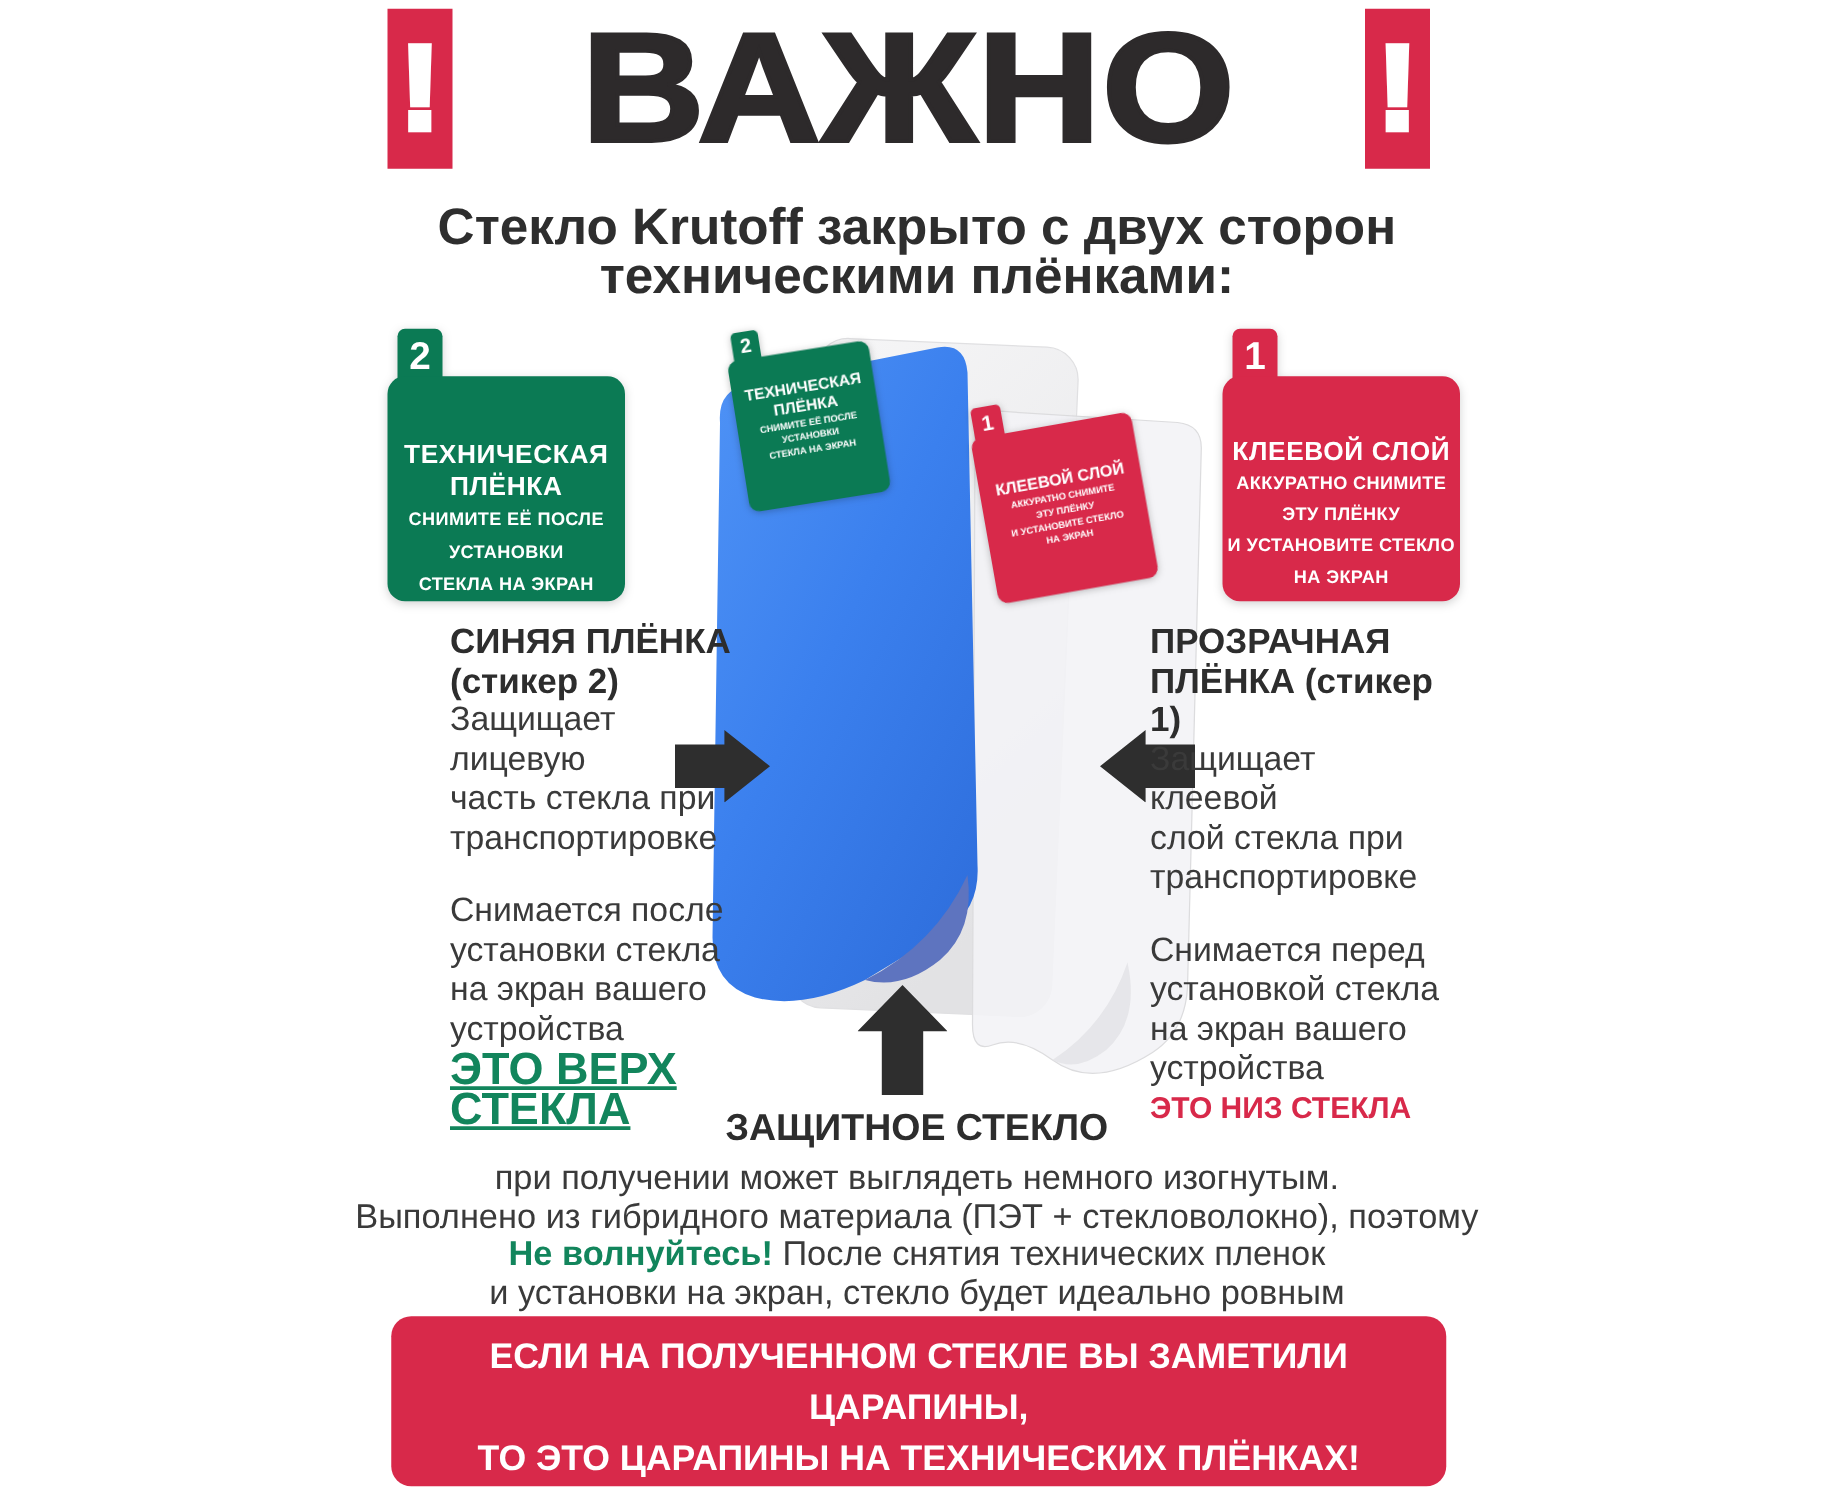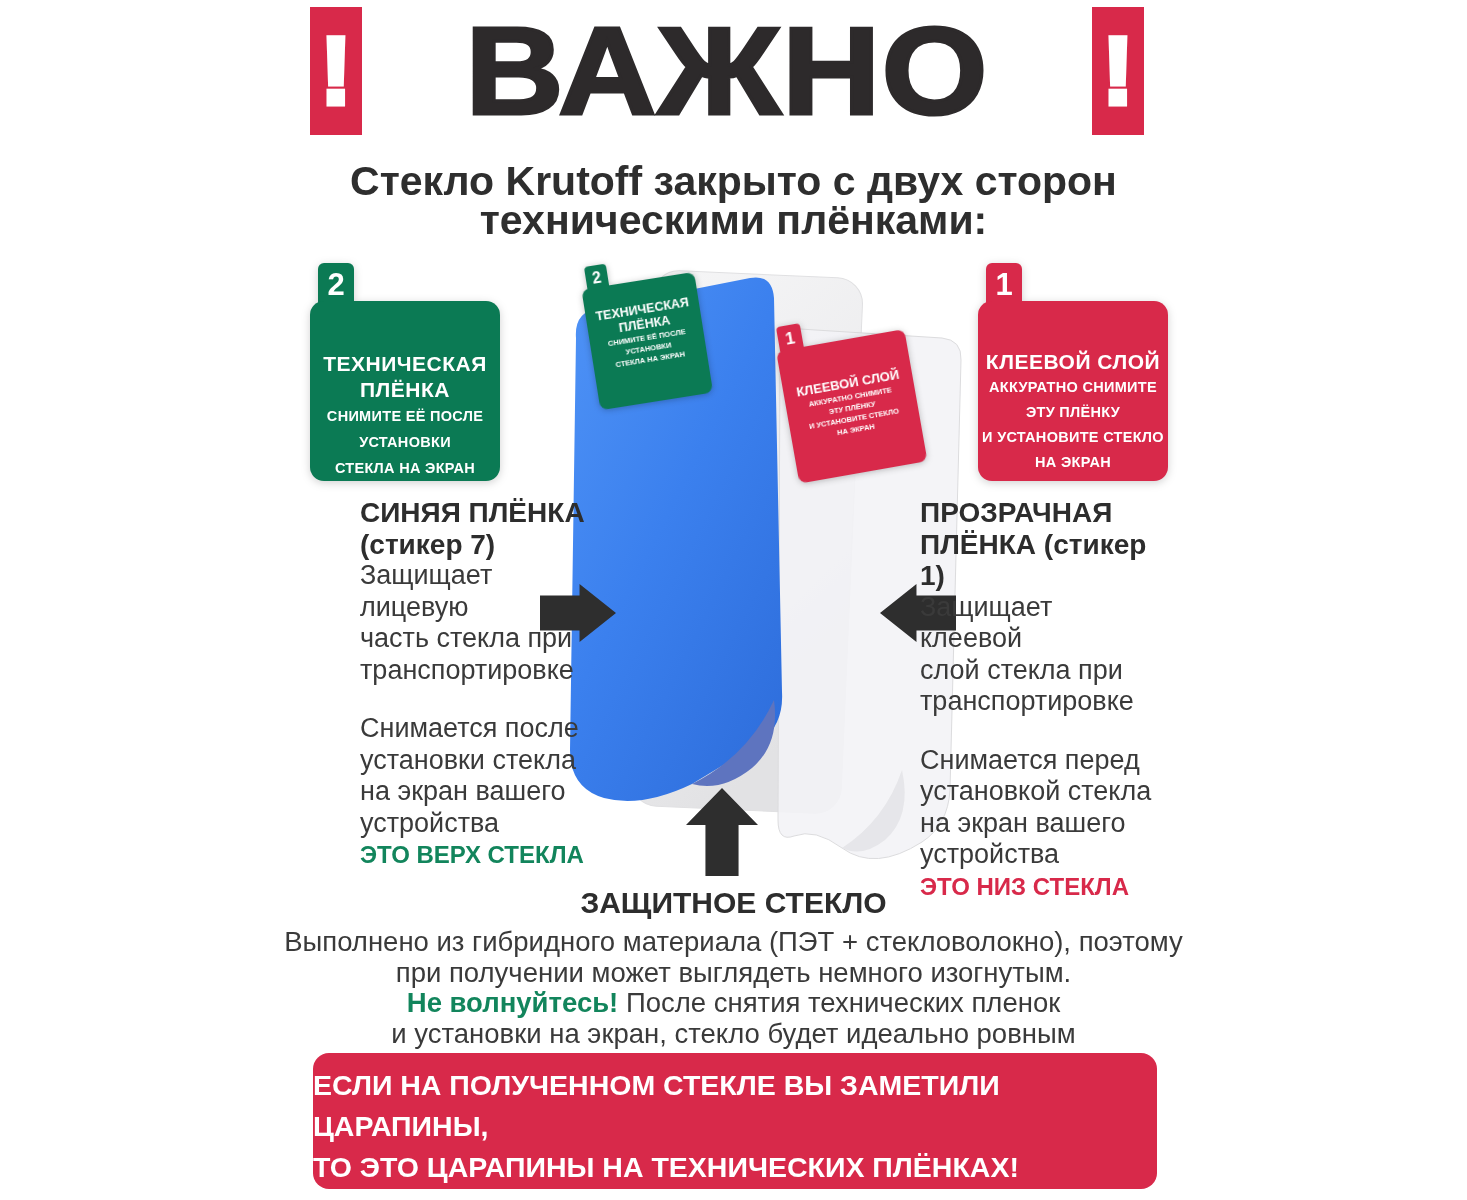--- a/index.html
+++ b/index.html
@@ -64,30 +64,30 @@
   .arrow-left{left:880px;top:584px;width:76px;height:58px;
     clip-path:polygon(100% 20%,48% 20%,48% 0,0 50%,48% 100%,48% 80%,100% 80%);}
   .arrow-up{left:686px;top:788px;width:72px;height:88px;
     clip-path:polygon(50% 0,100% 42%,73% 42%,73% 100%,27% 100%,27% 42%,0 42%);}
   
   .col{position:absolute;top:497px;width:240px;font-size:27px;line-height:31.5px;color:var(--body-text);z-index:8;}
   .col-left{left:312px;text-align:left;margin-left:48px;}
   .col-right{left:920px;text-align:left;}
   .col .h{font-size:28px;font-weight:bold;color:#2d2d2d;}
   .col .gap{height:27px;}
-  .col .hl-green{font-size:24px;font-weight:bold;color:var(--green-text);}
+  .col .hl-green{font-size:36px;font-weight:bold;color:var(--green-text);text-decoration:underline;}
   .col .hl-red{font-size:24px;font-weight:bold;color:var(--red);}
   
   .glass-sec{position:absolute;top:886px;left:0;width:100%;text-align:center;z-index:8;}
   .glass-title{font-size:30px;font-weight:bold;color:#2d2d2d;margin-bottom:7px;}
   .glass-line{font-size:27.5px;line-height:30.5px;color:var(--body-text);}
   .glass-line .hl-green{color:var(--green-text);font-weight:bold;margin-top:40px;}
   
   .banner{position:absolute;left:313px;top:1053px;width:844px;height:136px;background:var(--red);
-    border-radius:16px;color:#fff;text-align:left;font-weight:bold;font-size:28.5px;line-height:41px;
+    border-radius:16px;color:#fff;text-align:center;font-weight:bold;font-size:28.5px;line-height:41px;
     padding-top:12px;z-index:8;}
 </style>
 </head>
 <body>
 
 <div class="page">
 
   <div class="header">
     <div class="bang">!</div>
     <div class="big-title">ВАЖНО</div>
@@ -167,21 +167,21 @@
       <div class="ms">НА ЭКРАН</div>
     </div>
   </div>
 
   <div class="arrow arrow-right"></div>
   <div class="arrow arrow-left"></div>
   <div class="arrow arrow-up"></div>
 
   <div class="col col-left">
     <div class="h">СИНЯЯ ПЛЁНКА</div>
-    <div class="h">(стикер 7)</div>
+    <div class="h">(стикер 2)</div>
     <div>Защищает лицевую</div>
     <div>часть стекла при</div>
     <div>транспортировке</div>
     <div class="gap"></div>
     <div>Снимается после</div>
     <div>установки стекла</div>
     <div>на экран вашего</div>
     <div>устройства</div>
     <div class="hl-green">ЭТО ВЕРХ СТЕКЛА</div>
   </div>
@@ -195,22 +195,22 @@
     <div class="gap"></div>
     <div>Снимается перед</div>
     <div>установкой стекла</div>
     <div>на экран вашего</div>
     <div>устройства</div>
     <div class="hl-red">ЭТО НИЗ СТЕКЛА</div>
   </div>
 
   <div class="glass-sec">
     <div class="glass-title">ЗАЩИТНОЕ СТЕКЛО</div>
+    <div class="glass-line">при получении может выглядеть немного изогнутым.</div>
     <div class="glass-line">Выполнено из гибридного материала (ПЭТ + стекловолокно), поэтому</div>
-    <div class="glass-line">при получении может выглядеть немного изогнутым.</div>
     <div class="glass-line"><span class="hl-green">Не волнуйтесь!</span><span> После снятия технических пленок</span></div>
     <div class="glass-line">и установки на экран, стекло будет идеально ровным</div>
   </div>
 
   <div class="banner">
     <div>ЕСЛИ НА ПОЛУЧЕННОМ СТЕКЛЕ ВЫ ЗАМЕТИЛИ ЦАРАПИНЫ,</div>
     <div>ТО ЭТО ЦАРАПИНЫ НА ТЕХНИЧЕСКИХ ПЛЁНКАХ!</div>
     <div>ПОСЛЕ ИХ СНЯТИЯ СТЕКЛО БУДЕТ КРИСТАЛЬНО ПРОЗРАЧНЫМ!</div>
   </div>
 

